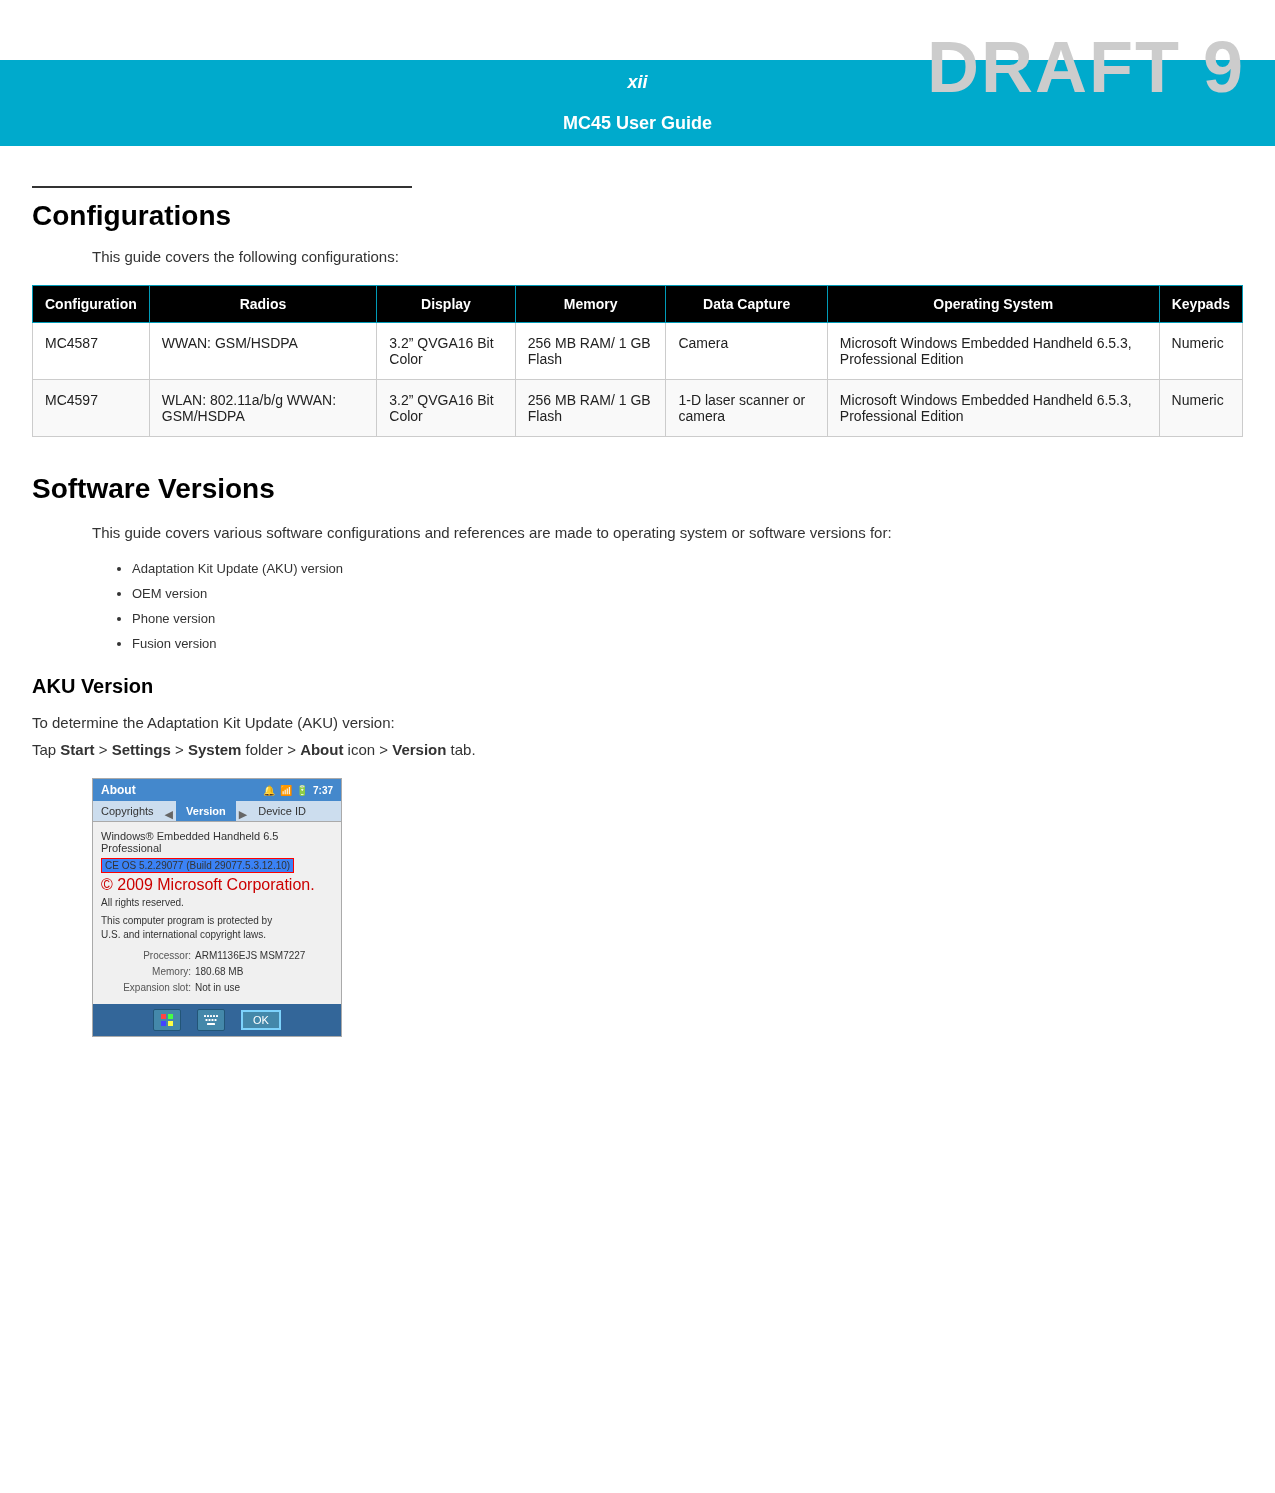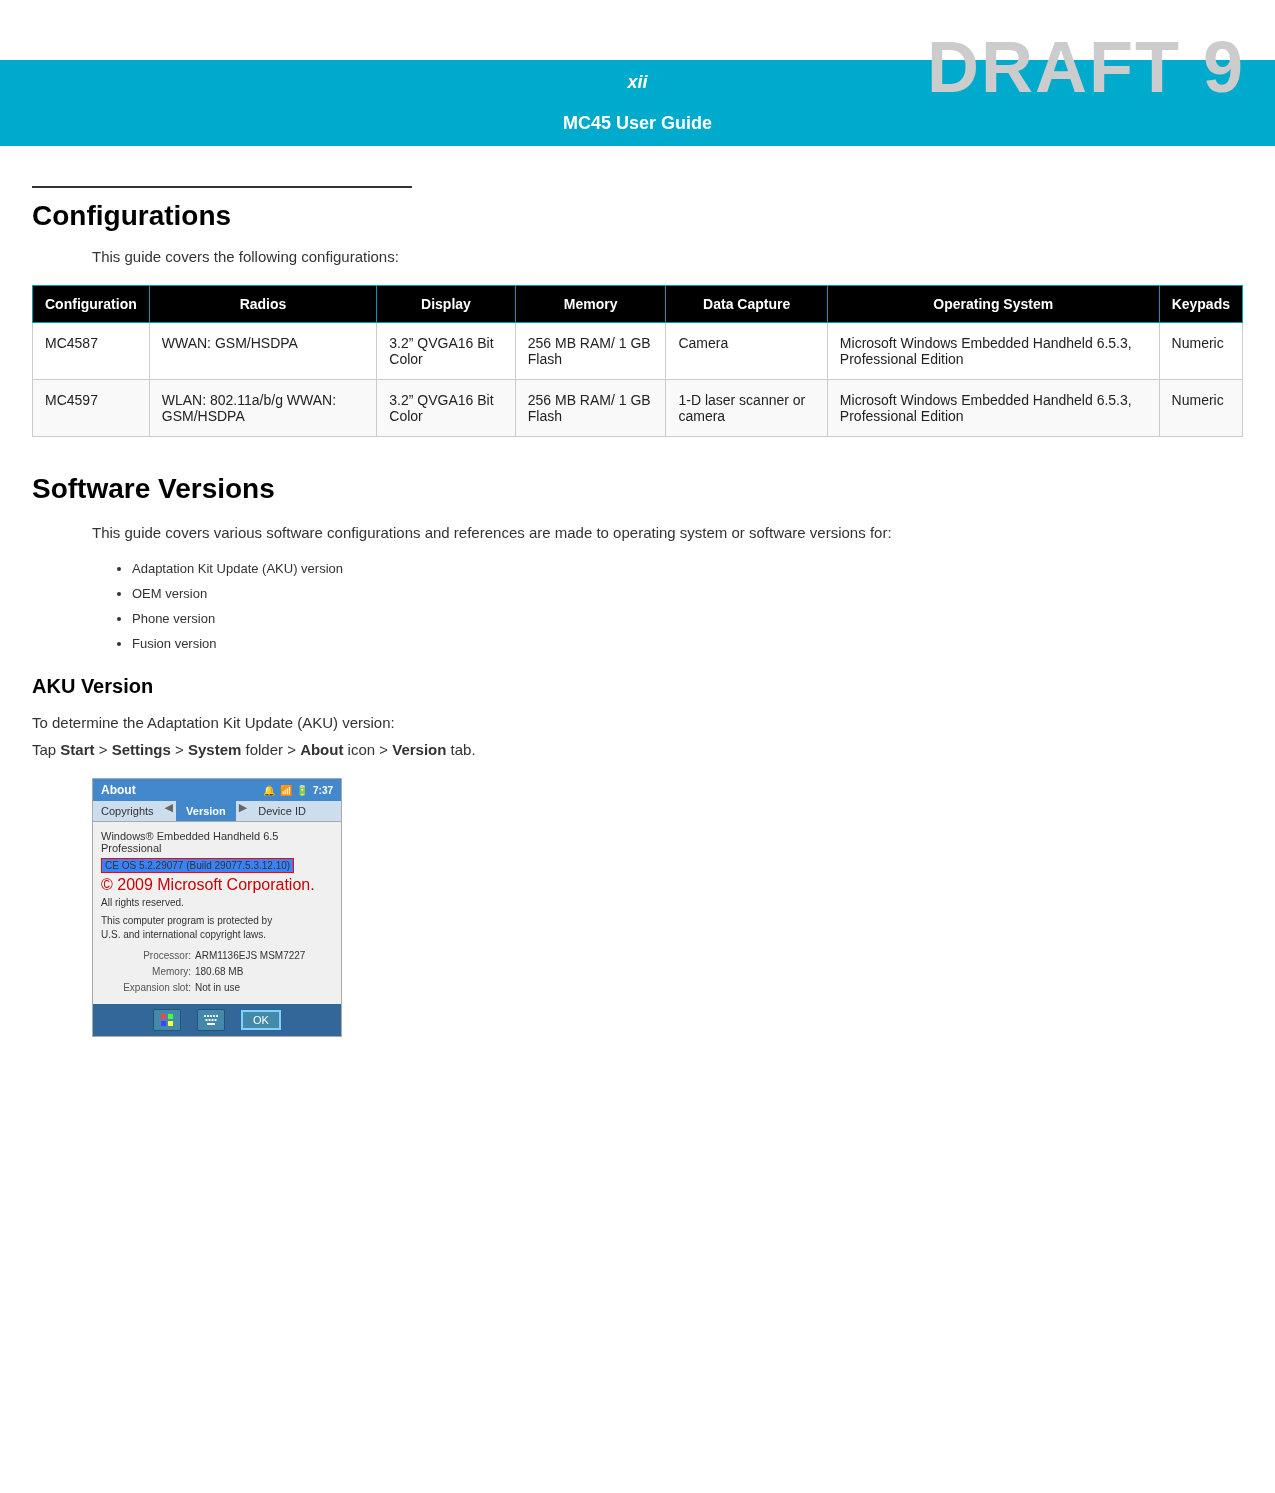--- a/index.html
+++ b/index.html
@@ -165,21 +165,21 @@
     }
     .device-titlebar-icons {
       font-size: 10px;
       display: flex;
       gap: 4px;
     }
 
     .device-tabs {
       background: #ccddee;
       display: flex;
-      align-items: flex-start;
+      align-items: flex-end;
       font-size: 11px;
       border-bottom: 1px solid #aaaaaa;
     }
     .device-tab {
       padding: 4px 8px;
       color: #333;
       font-size: 11px;
     }
     .device-tab-active {
       background: #4488cc;

